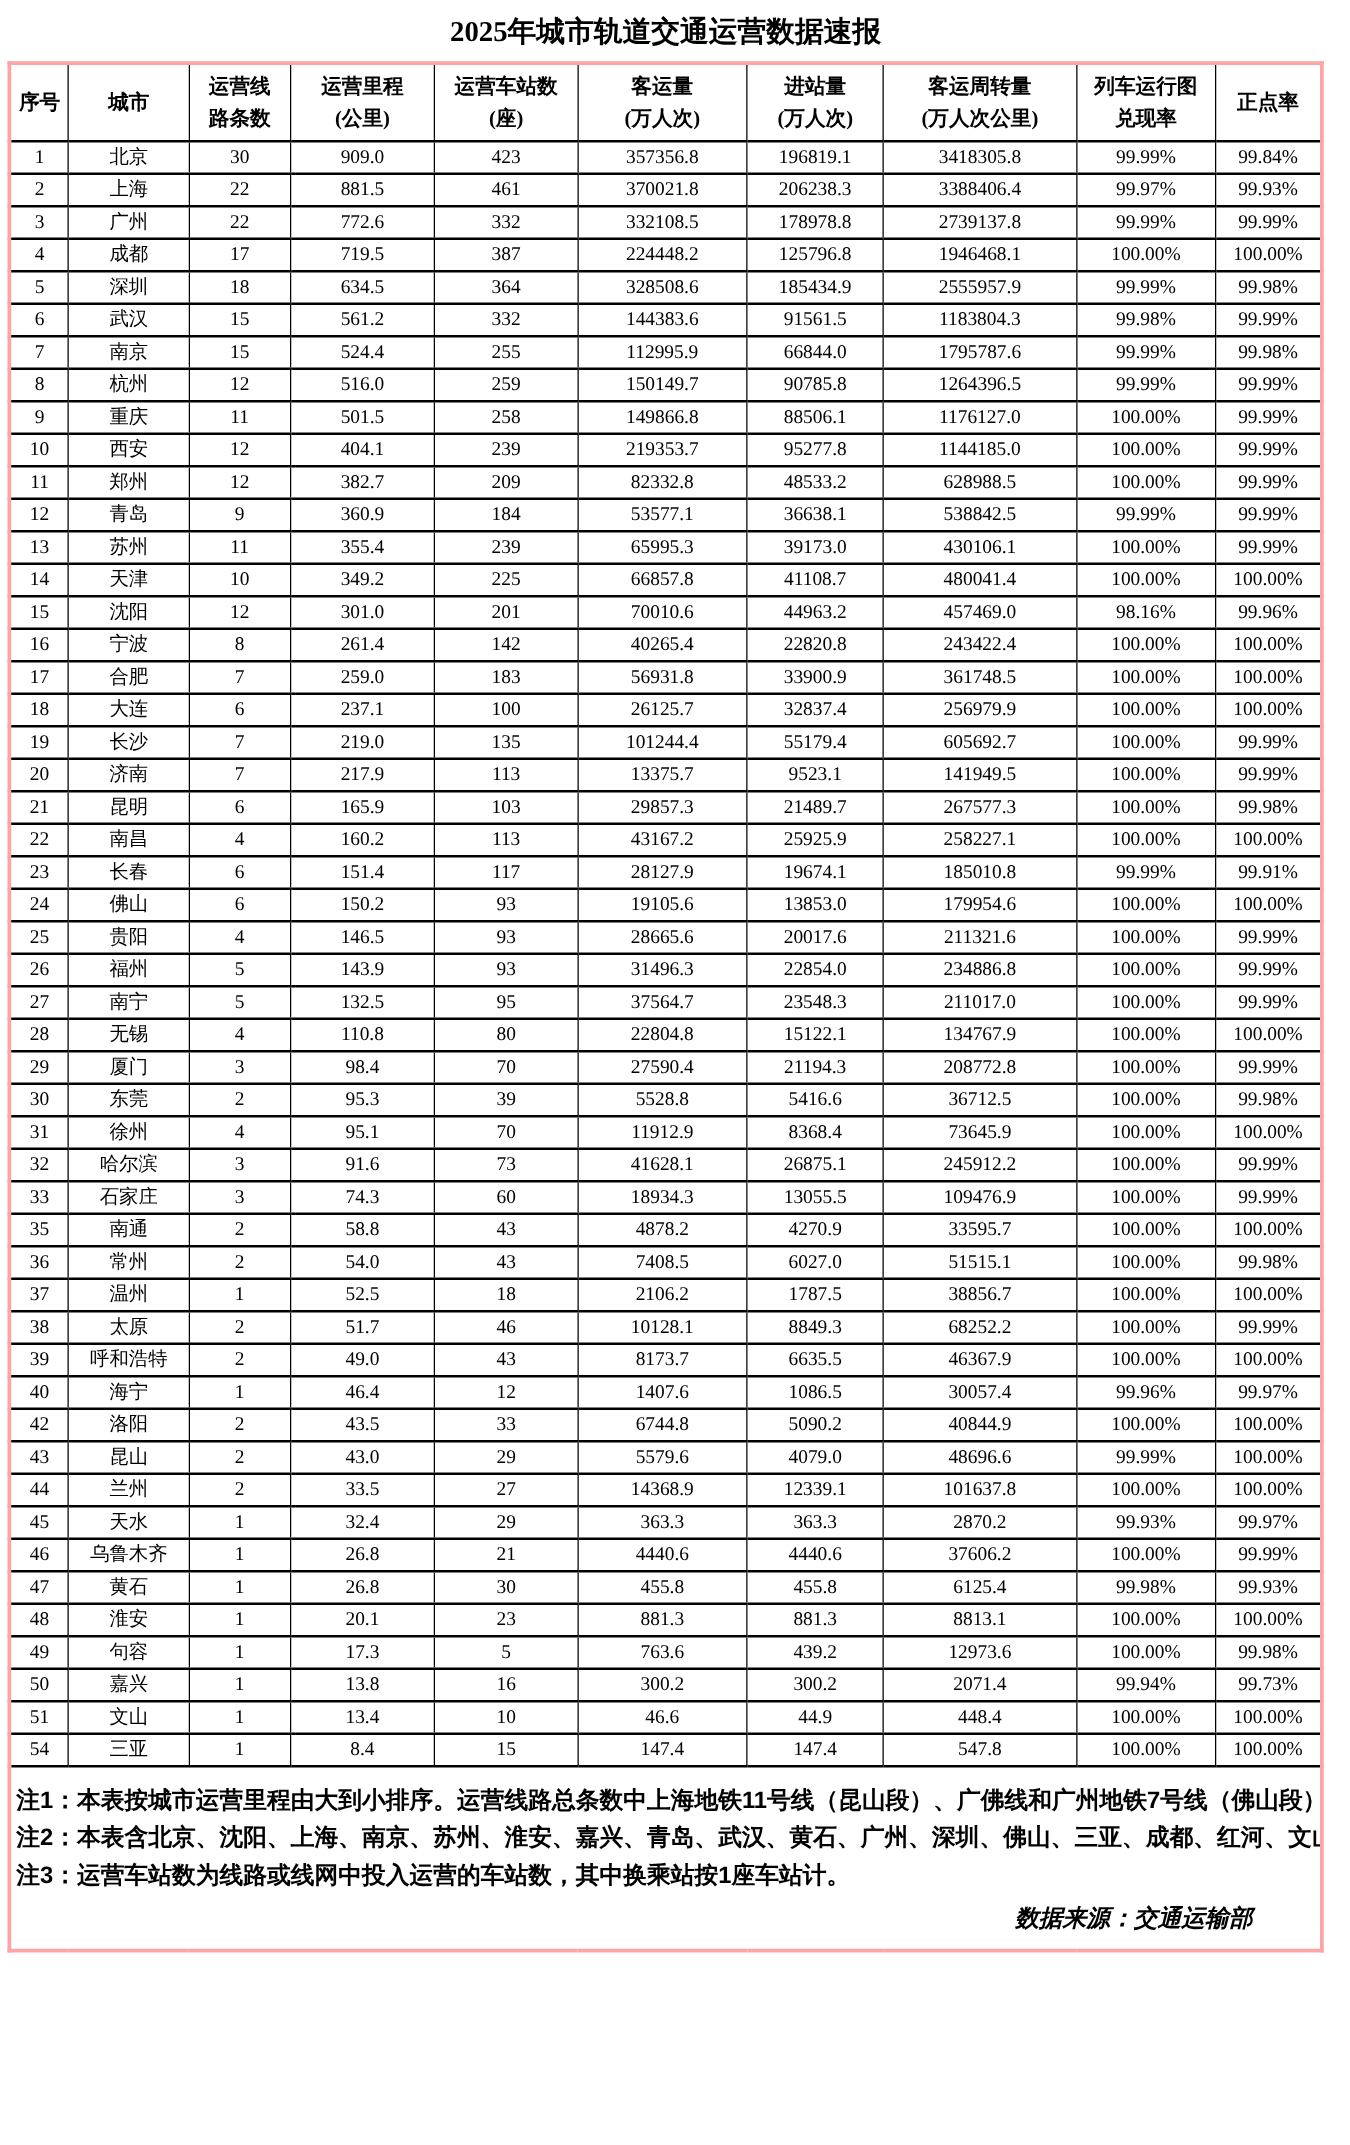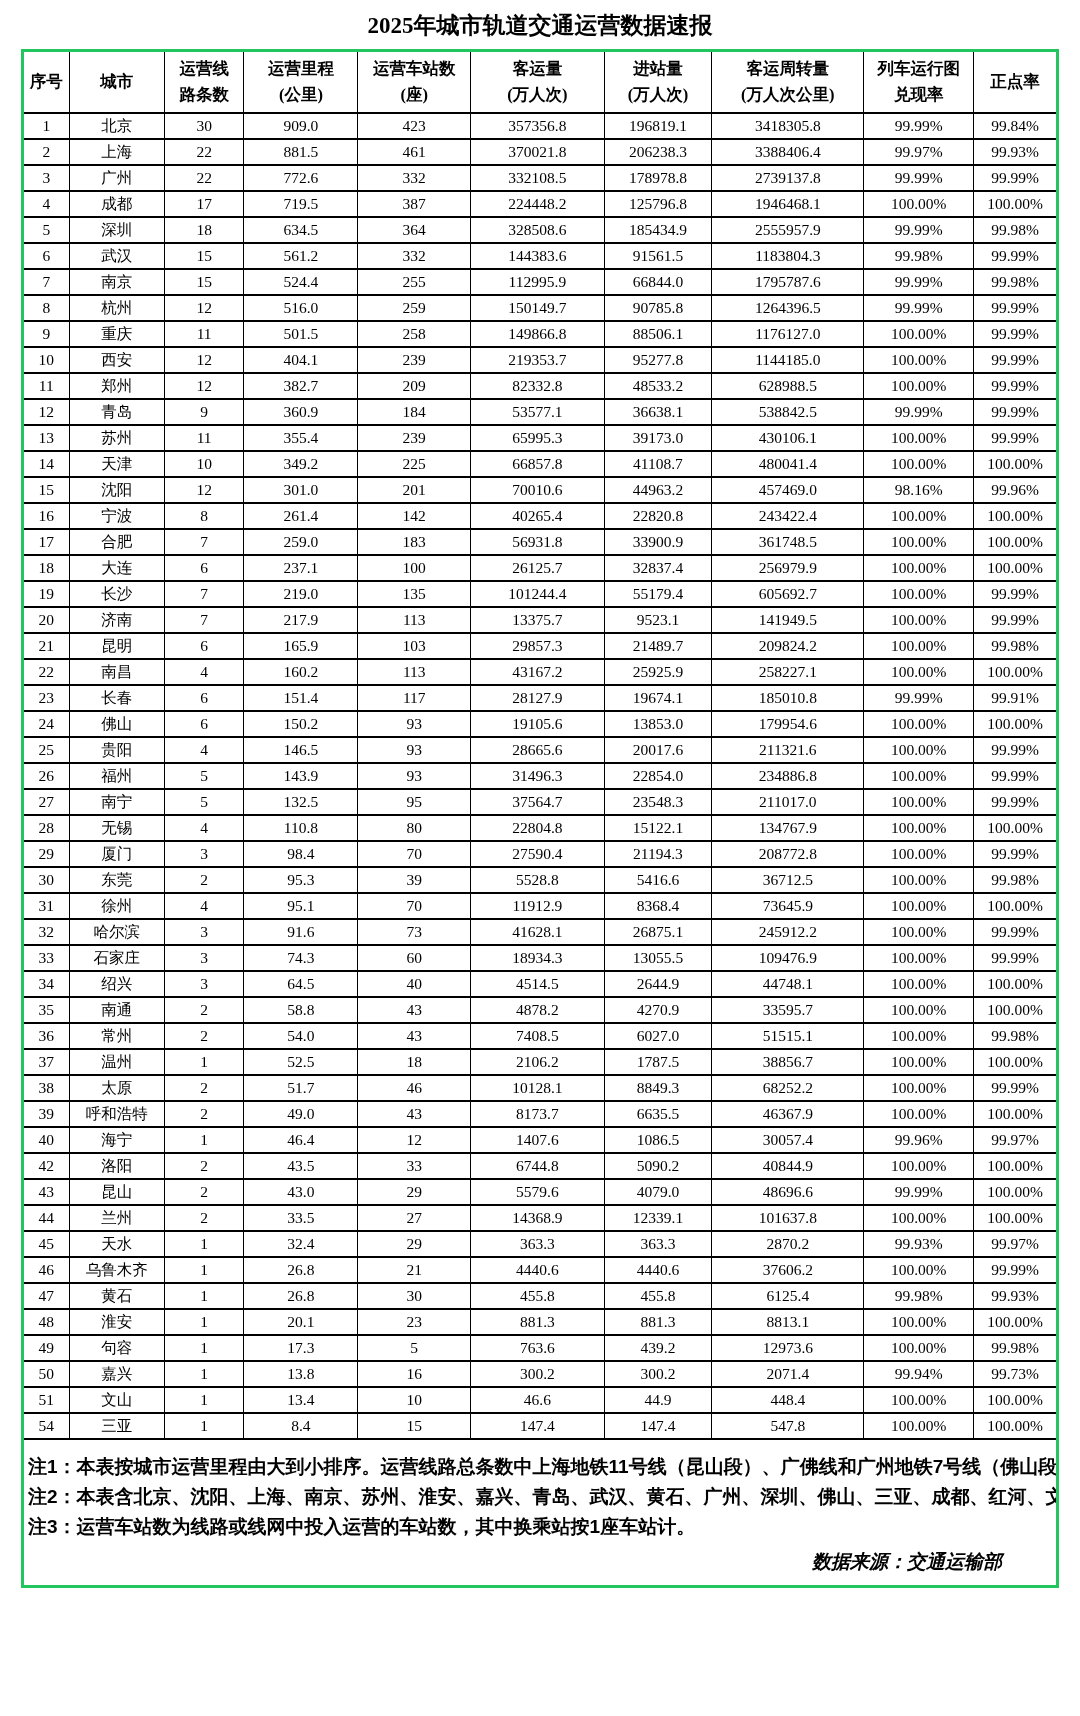--- a/index.html
+++ b/index.html
@@ -7,34 +7,34 @@
     padding: 0;
     background: #ffffff;
     color: #000000;
   }
   body {
     width: 1080px;
     min-height: 1716px;
     font-family: "Liberation Serif", "DejaVu Serif", serif;
   }
   .page {
-    padding: 8px 21px 12px 21px;
+    padding: 8px 21px 12px 6px;
   }
   .title {
     text-align: center;
     font-size: 23px;
     font-weight: bold;
     margin: 2px 0 8px 0;
     font-family: "Liberation Serif", "DejaVu Serif", serif;
   }
   table.report {
     width: 100%;
     border-collapse: collapse;
     table-layout: fixed;
-    border: 3px solid #22c55e;
+    border: 3px solid #fca5a5;
   }
   table.report th,
   table.report td {
     border: 2px solid #000;
     border-left-width: 1px;
     border-right-width: 1px;
     text-align: center;
     vertical-align: middle;
     overflow: hidden;
     white-space: nowrap;
@@ -375,21 +375,21 @@
           <td>99.99%</td>
         </tr>
         <tr>
           <td>21</td>
           <td>昆明</td>
           <td>6</td>
           <td>165.9</td>
           <td>103</td>
           <td>29857.3</td>
           <td>21489.7</td>
-          <td>209824.2</td>
+          <td>267577.3</td>
           <td>100.00%</td>
           <td>99.98%</td>
         </tr>
         <tr>
           <td>22</td>
           <td>南昌</td>
           <td>4</td>
           <td>160.2</td>
           <td>113</td>
           <td>43167.2</td>
@@ -522,32 +522,20 @@
           <td>33</td>
           <td>石家庄</td>
           <td>3</td>
           <td>74.3</td>
           <td>60</td>
           <td>18934.3</td>
           <td>13055.5</td>
           <td>109476.9</td>
           <td>100.00%</td>
           <td>99.99%</td>
-        </tr>
-        <tr>
-          <td>34</td>
-          <td>绍兴</td>
-          <td>3</td>
-          <td>64.5</td>
-          <td>40</td>
-          <td>4514.5</td>
-          <td>2644.9</td>
-          <td>44748.1</td>
-          <td>100.00%</td>
-          <td>100.00%</td>
         </tr>
         <tr>
           <td>35</td>
           <td>南通</td>
           <td>2</td>
           <td>58.8</td>
           <td>43</td>
           <td>4878.2</td>
           <td>4270.9</td>
           <td>33595.7</td>

